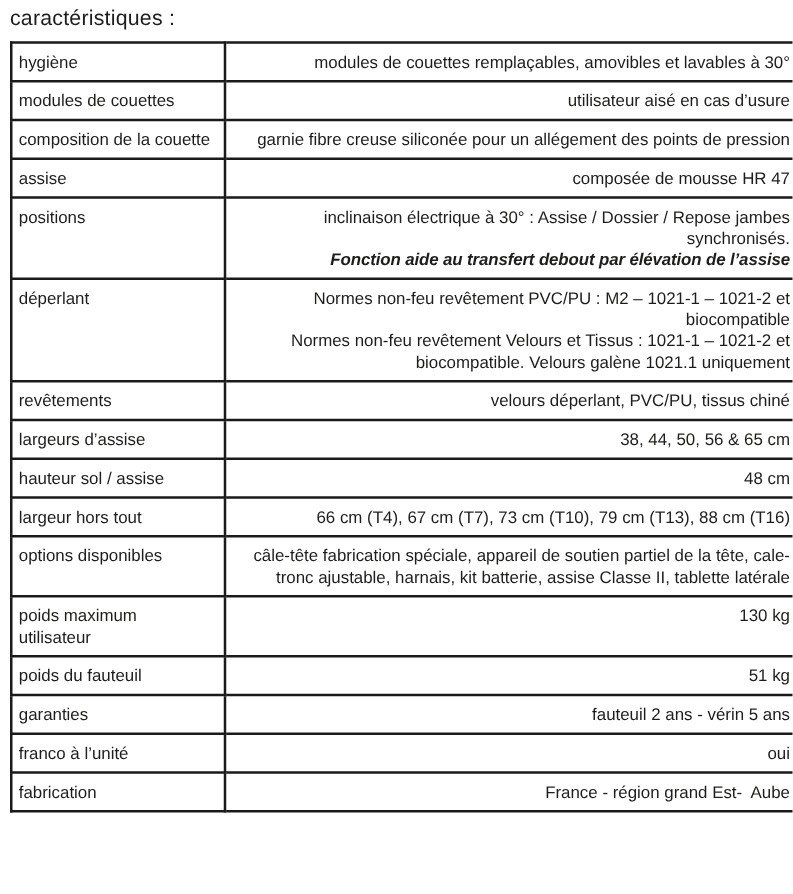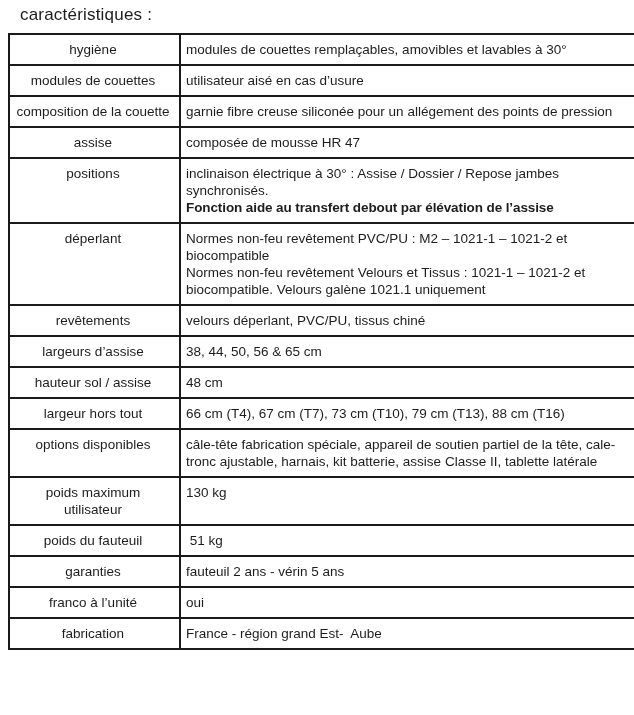--- a/index.html
+++ b/index.html
@@ -15,44 +15,44 @@
   .page {
     width: 634px;
     height: 715px;
     box-sizing: border-box;
     padding: 3px 0 0 0;
     overflow: hidden;
   }
   .title {
     font-size: 17px;
     font-weight: 400;
-    margin: 2px 0 8px 20px;
+    margin: 2px 0 8px 8px;
     letter-spacing: 0.2px;
     color: #1d1d1b;
   }
   table.spec-table {
     border-collapse: collapse;
     table-layout: fixed;
     margin-left: 8px;
     width: 622px;
     border: 2px solid #1a1a1a;
   }
   table.spec-table td {
     border: 2px solid #1a1a1a;
     vertical-align: top;
     padding: 6px 8px 6px 5px;
     font-size: 13.5px;
     line-height: 17px;
     color: #1d1d1b;
     overflow: hidden;
   }
-  td.label-cell { width: 156px; text-align: center; }
+  td.label-cell { width: 156px; }
   td.value-cell { width: 446px; }
-  .value-line { white-space: pre-wrap; }
-  .value-line.bold { font-weight: 700; letter-spacing: -0.1px; }
+  .value-line { white-space: pre-wrap; text-align: right; }
+  .value-line.bold { font-weight: 700; letter-spacing: -0.1px; font-style: italic; }
 </style>
 </head>
 <body>
 
 <div class="page">
   <div class="title">caractéristiques :</div>
 
   <table class="spec-table">
     <tbody id="spec-table-body">
         <tr>

